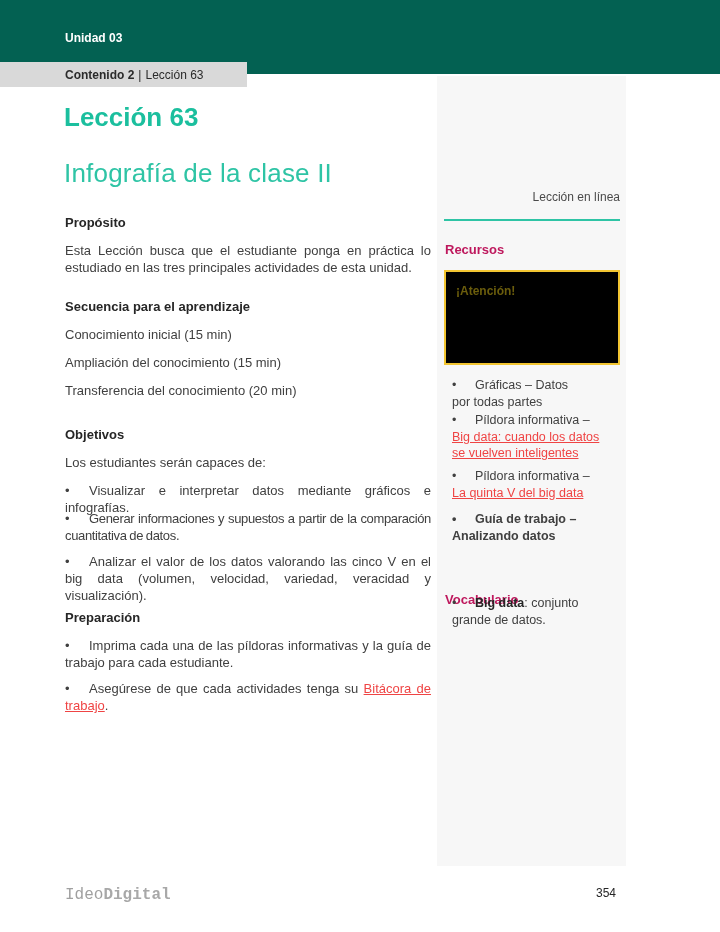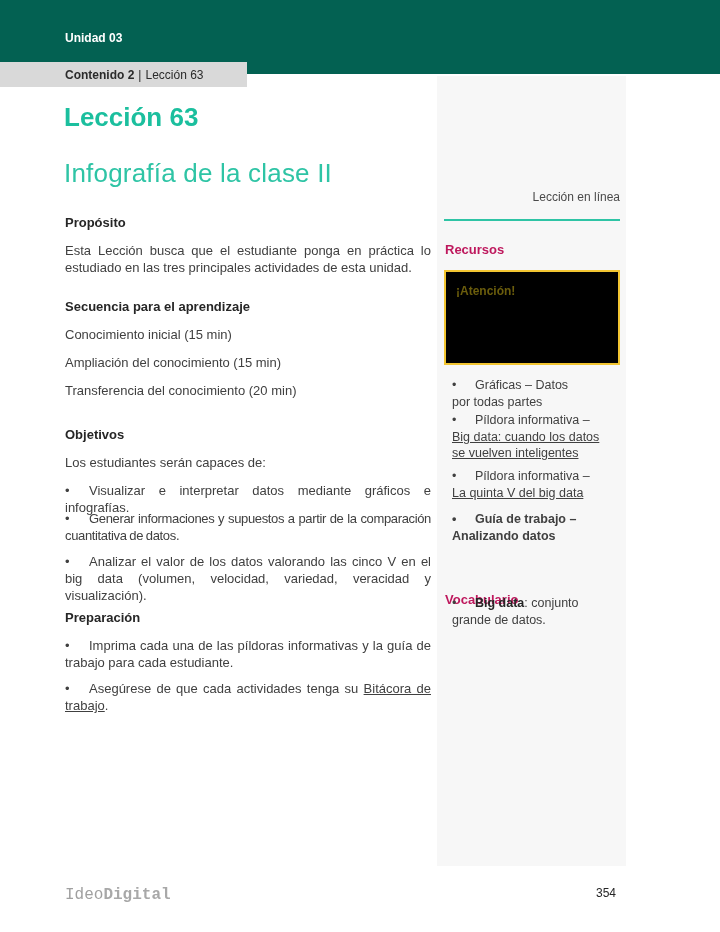--- a/index.html
+++ b/index.html
@@ -15,21 +15,21 @@
 
     .side-panel { position: absolute; left: 437px; top: 76px; width: 189px; height: 790px; background: #f7f7f7; }
 
     .lesson-title { position: absolute; left: 64px; top: 102px; font-size: 26px; font-weight: bold; color: #1bbf9e; }
     .lesson-subtitle { position: absolute; left: 64px; top: 158px; font-size: 26px; font-weight: normal; color: #2ec4a5; letter-spacing: 0.2px; }
 
     .main { position: absolute; left: 65px; width: 366px; font-size: 13px; line-height: 17px; color: #404040; }
     .h { font-weight: bold; color: #262626; font-size: 13px; }
     .p { text-align: justify; }
     .bullet { display: inline-block; width: 24px; }
-    a.link { color: #404040; }
+    a.link { color: #ef4444; }
 
     .online-label { position: absolute; left: 444px; top: 190px; width: 176px; text-align: right; font-size: 12px; color: #4a4a4a; }
     .teal-rule { position: absolute; left: 444px; top: 219px; width: 176px; height: 2px; background: #2ec4a5; }
     .side-heading { position: absolute; left: 445px; font-size: 13px; font-weight: bold; color: #be185d; }
     .notice { position: absolute; left: 444px; top: 270px; width: 176px; height: 95px; border: 2px solid #f2c531; background: #000000; padding: 12px 10px 0 10px; font-size: 12px; line-height: 15px; color: #8a7a12; }
     .notice .title { font-weight: bold; color: #6b5d0c; }
     .side-text { position: absolute; left: 445px; width: 180px; font-size: 12.5px; line-height: 16.5px; color: #404040; margin-left: 7px; }
     .side-text .bullet { width: 23px; }
     .side-text b { color: #262626; }
 

